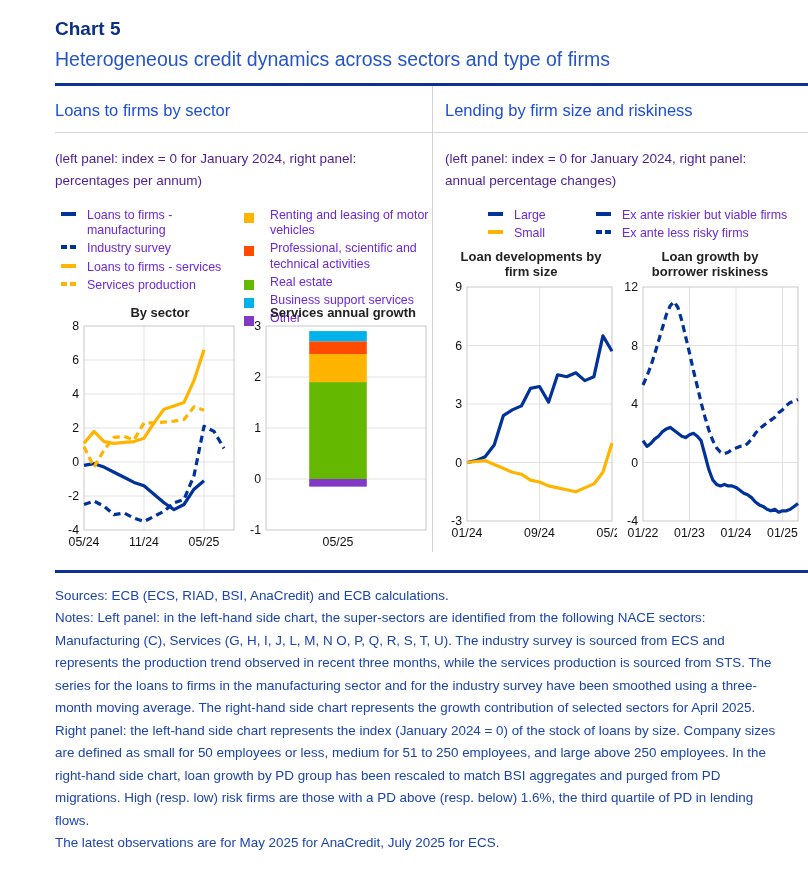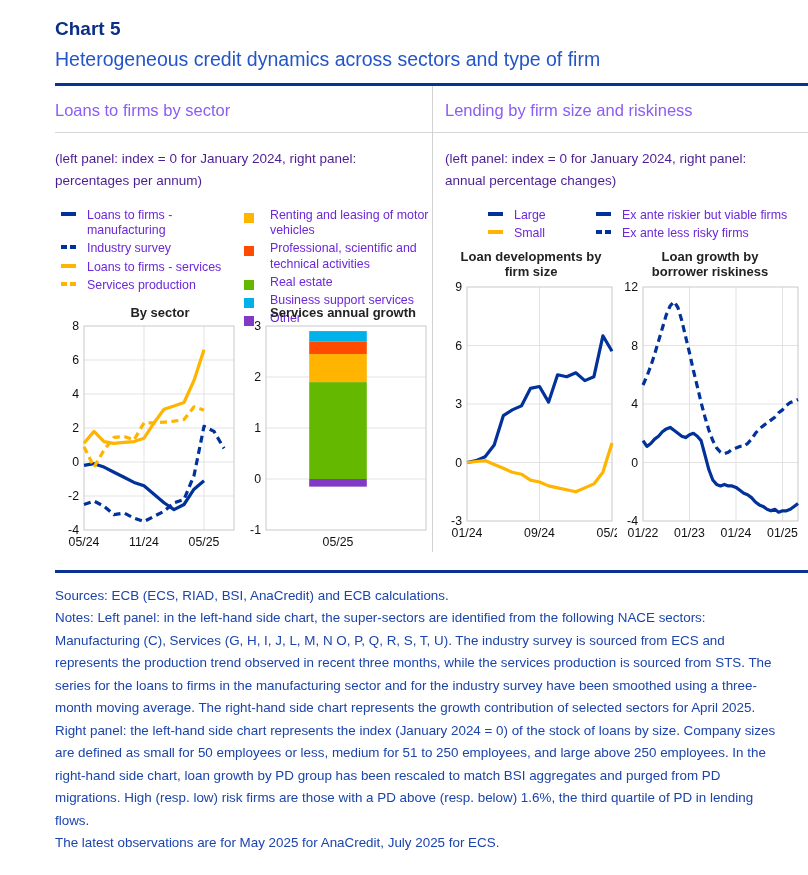--- a/index.html
+++ b/index.html
@@ -11,21 +11,21 @@
   .main-title { font-size:19.5px; font-weight:normal; color:#2355c9; margin-bottom:12px; }
   .rule-blue-top { height:3px; background:#0b3192; }
   .rule-blue-bottom { height:2.5px; background:#0b3192; margin-top:18px; margin-right:0; }
 
   .panels { position:relative; }
   .divider-v { position:absolute; left:377px; top:0; bottom:0; width:1px; background:#d2d2d2; }
 
   .header-row { display:flex; border-bottom:1px solid #d6d6d6; }
   .header-row .hl { width:377px; }
   .header-row .hr { flex:1; padding-left:13px; }
-  .panel-header { font-size:16.5px; color:#8b5cf6; padding:15px 0 12px 0; }
+  .panel-header { font-size:16.5px; color:#1d4ed8; padding:15px 0 12px 0; }
 
   .content-row { display:flex; }
   .col-left { width:377px; padding-top:15px; }
   .col-right { flex:1; padding-left:13px; padding-top:15px; }
   .panel-sub { font-size:13.5px; color:#4c1d95; line-height:1.6; width:342px; }
 
   .legend-row { display:flex; margin-top:17px; }
   .legend { font-size:12.4px; line-height:1.22; color:#6d28d9; }
   .legend-item { display:flex; align-items:flex-start; margin-bottom:3px; }
   .mkwrap { flex:none; width:29px; padding-left:3px; padding-top:4px; }
@@ -51,21 +51,21 @@
 
   .notes { padding:12px 20px 10px 0; font-size:13.4px; color:#1c44ad; line-height:1.68; }
   .notes p { margin:0; }
 </style>
 </head>
 <body>
 
 <div class="page">
 
   <div class="chart-label">Chart 5</div>
-  <div class="main-title">Heterogeneous credit dynamics across sectors and type of firm</div>
+  <div class="main-title">Heterogeneous credit dynamics across sectors and type of firms</div>
   <div class="rule-blue-top"></div>
 
   <div class="panels">
     <div class="divider-v"></div>
 
     <div class="header-row">
       <div class="hl panel-header">Loans to firms by sector</div>
       <div class="hr panel-header">Lending by firm size and riskiness</div>
     </div>
 

